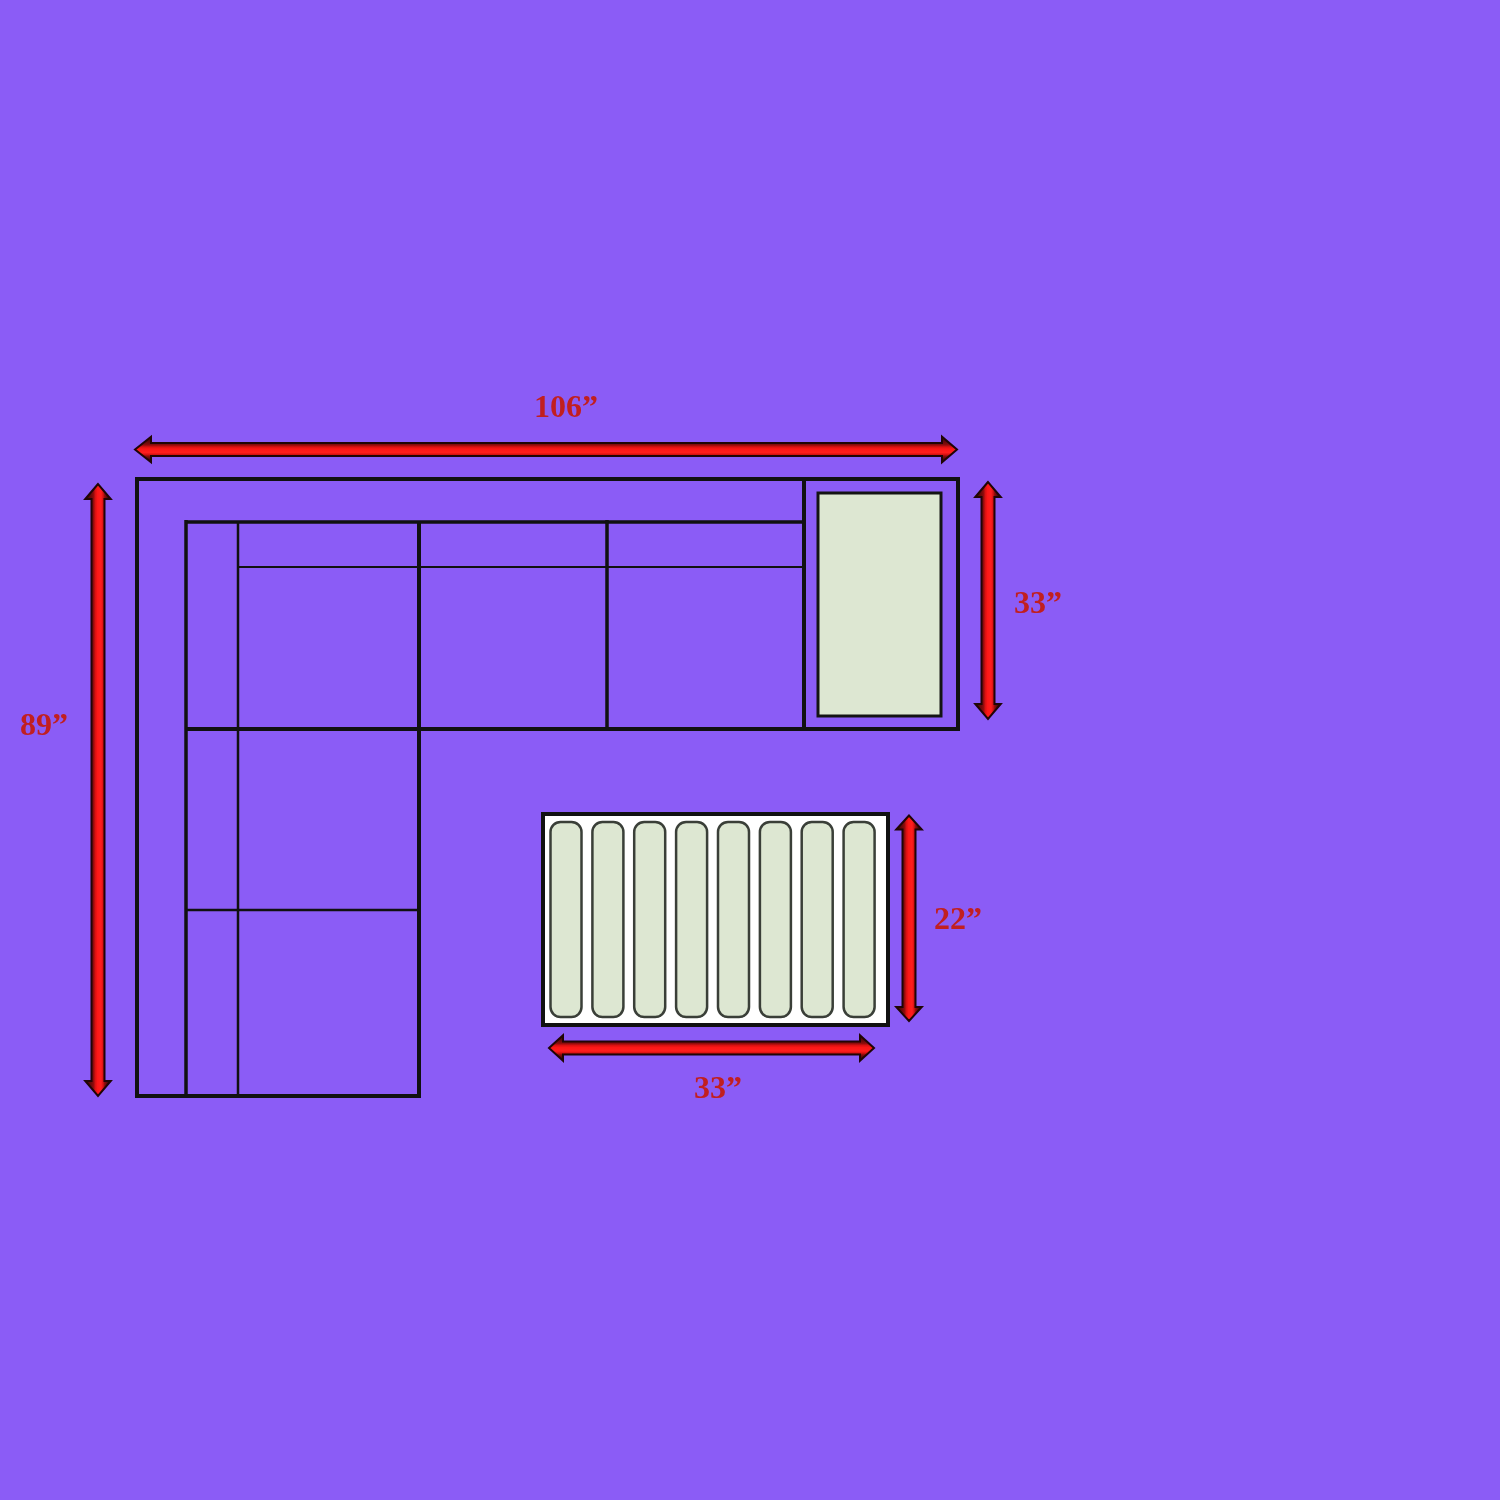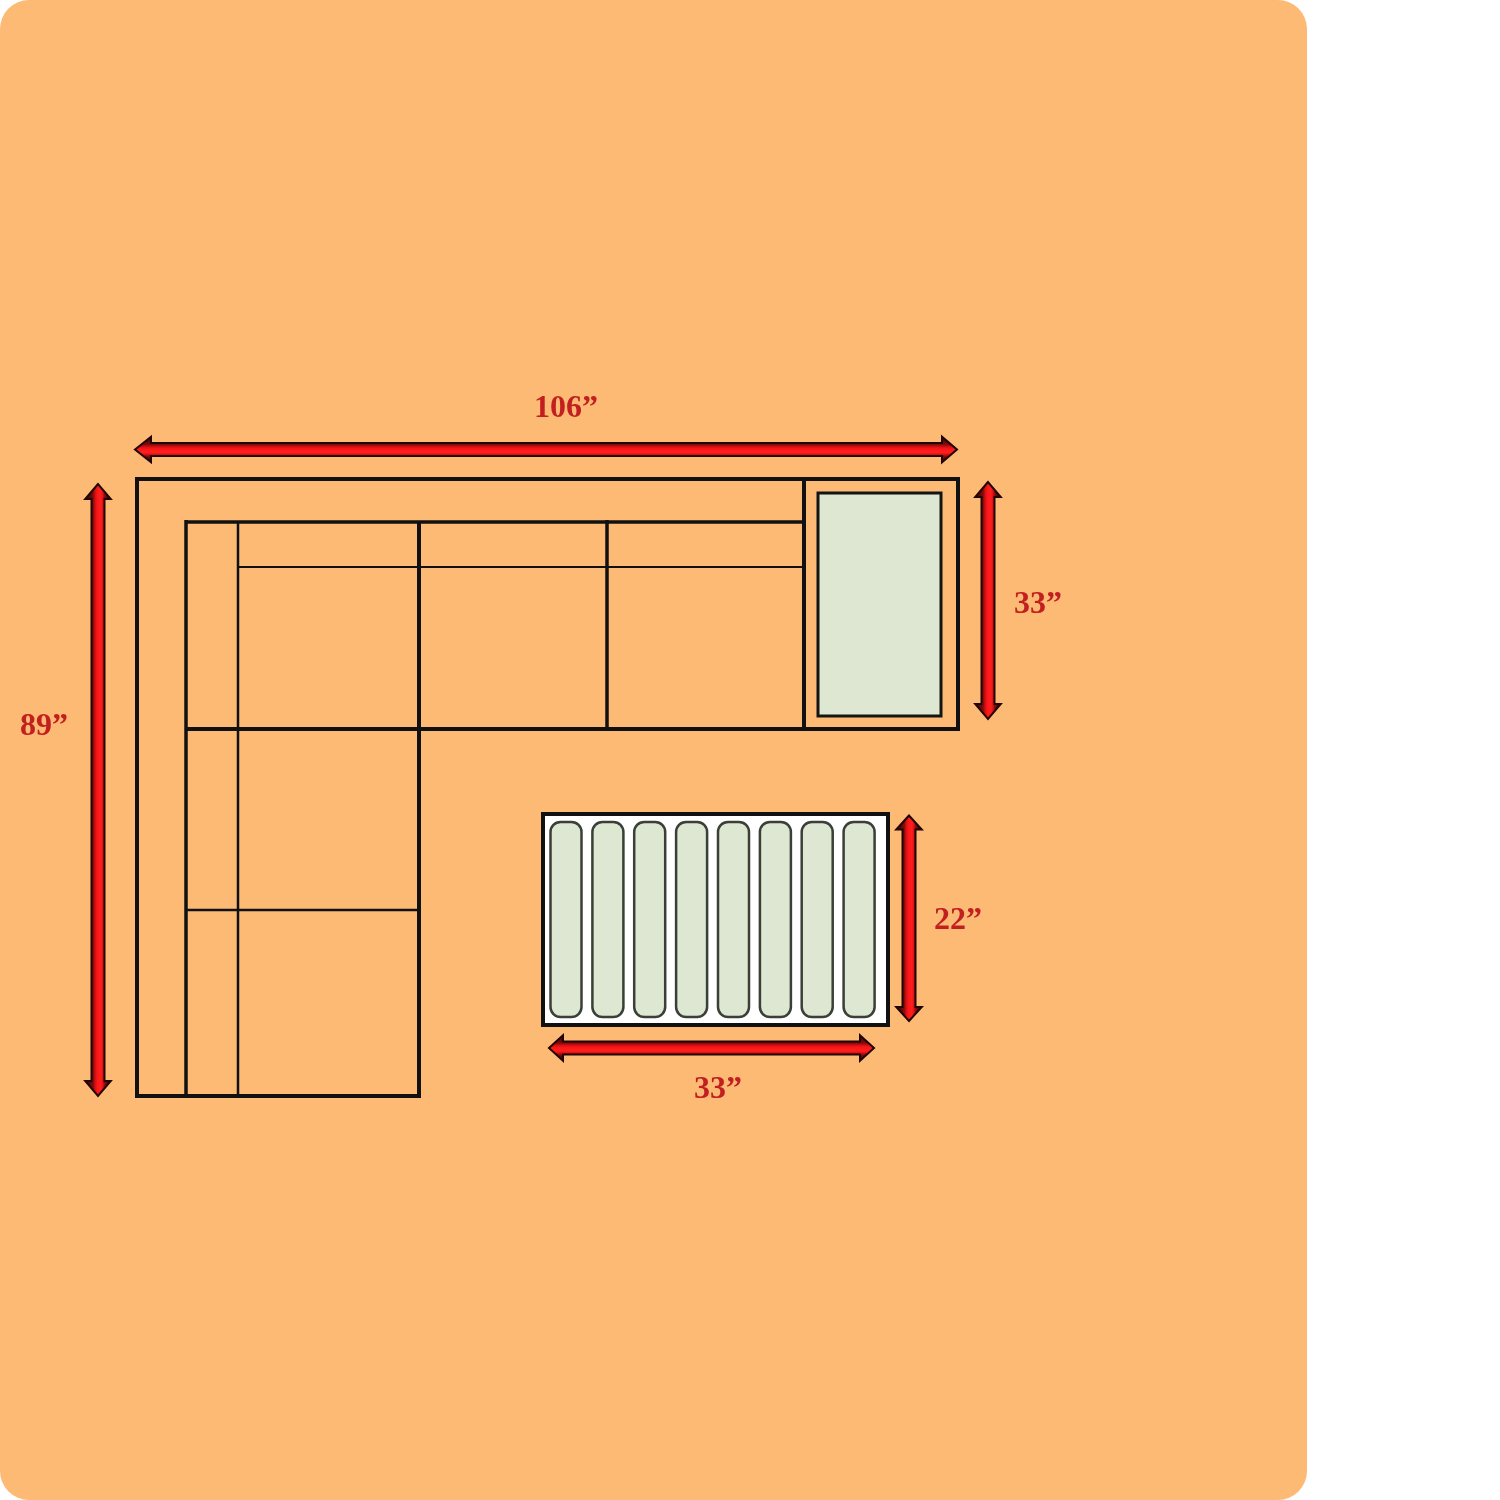--- a/index.html
+++ b/index.html
@@ -1,16 +1,16 @@
 <!DOCTYPE html>
 <html><head>
 <meta charset="utf-8">
 <style>
 html,body{margin:0;padding:0;background:#ffffff;}
-#page{width:1307px;height:1500px;position:relative;background:#fdba74;font-family:"Liberation Serif",serif;border-radius:29px;}
+#page{width:1500px;height:1500px;position:relative;background:#8b5cf6;font-family:"Liberation Serif",serif;}
 </style>
 </head>
 <body>
 <div id="page">
 <svg width="1500" height="1500" viewBox="0 0 1500 1500" xmlns="http://www.w3.org/2000/svg">
 <defs>
 <linearGradient id="gv" x1="0" y1="0" x2="0" y2="1">
   <stop offset="0" stop-color="#2e0505"></stop>
   <stop offset="0.12" stop-color="#4e0808"></stop>
   <stop offset="0.24" stop-color="#6e0a0a"></stop>

